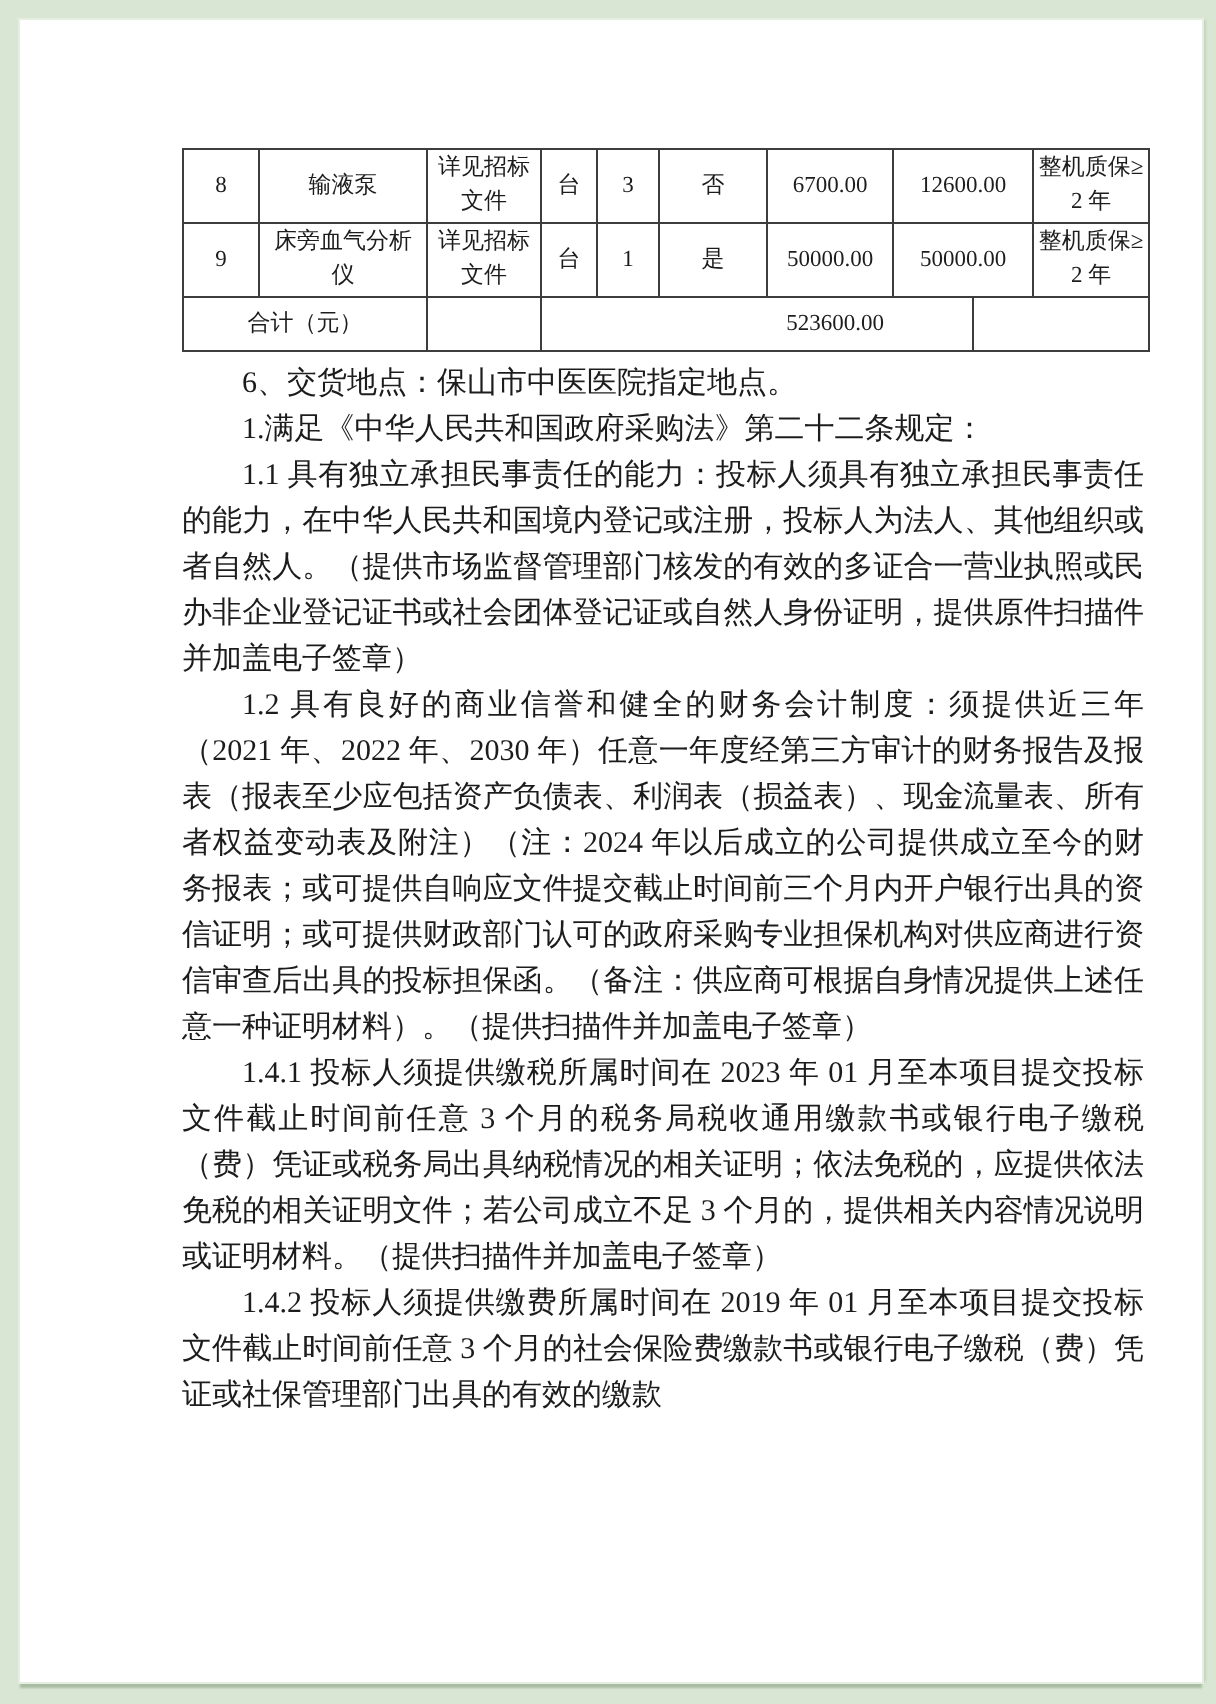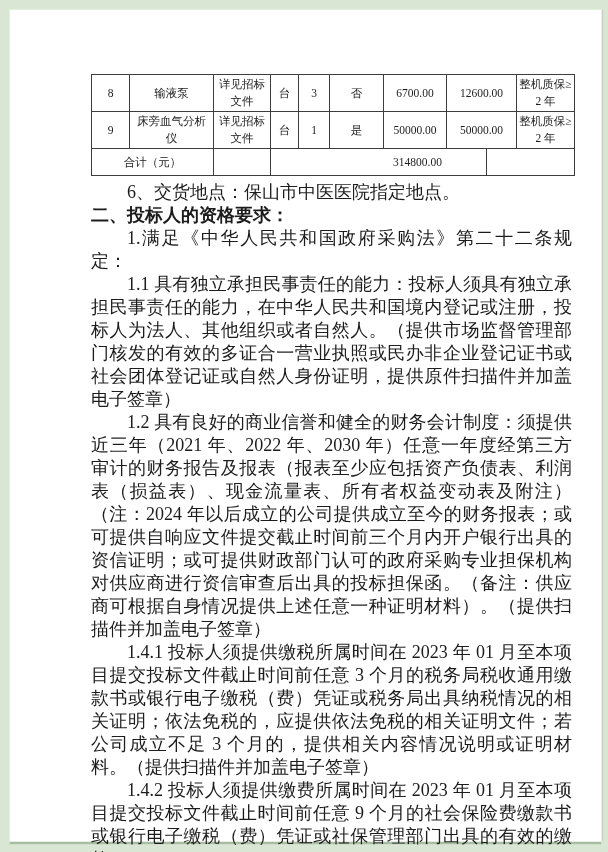--- a/index.html
+++ b/index.html
@@ -33,21 +33,21 @@
     padding: 1px 2px;
     word-break: break-all;
   }
   .items-table tr { height: 37px; }
   .total-table { margin-top: -1px; }
   .total-table tr { height: 27px; }
   .total-amount-cell { padding-left: 80px; }
   
   .textblock { margin-top: 5px; }
   p, h2 {
-    font-size: 18px;
+    font-size: 15px;
     line-height: 23px;
     font-weight: normal;
     text-align: justify;
   }
   .list-item, .body-para { text-indent: 2em; }
   .section-heading { font-weight: bold; text-indent: 0; }
 </style>
 </head>
 <body>
 
@@ -97,31 +97,30 @@
         <colgroup>
           <col style="width:122px">
             <col style="width:57px">
             <col style="width:216px">
             <col style="width:88px">
         </colgroup>
         <tbody>
             <tr>
           <td>合计（元）</td>
           <td></td>
-          <td class="total-amount-cell">314800.00</td>
+          <td class="total-amount-cell">523600.00</td>
           <td></td>
         </tr>
       </tbody>
         </table>
 
       <div class="textblock">
         <p class="list-item">6、交货地点：保山市中医医院指定地点。</p>
-        <h2 class="section-heading">二、投标人的资格要求：</h2>
         <p class="body-para">1.满足《中华人民共和国政府采购法》第二十二条规定：</p>
         <p class="body-para">1.1 具有独立承担民事责任的能力：投标人须具有独立承担民事责任的能力，在中华人民共和国境内登记或注册，投标人为法人、其他组织或者自然人。（提供市场监督管理部门核发的有效的多证合一营业执照或民办非企业登记证书或社会团体登记证或自然人身份证明，提供原件扫描件并加盖电子签章）</p>
         <p class="body-para">1.2 具有良好的商业信誉和健全的财务会计制度：须提供近三年（2021 年、2022 年、2030 年）任意一年度经第三方审计的财务报告及报表（报表至少应包括资产负债表、利润表（损益表）、现金流量表、所有者权益变动表及附注）（注：2024 年以后成立的公司提供成立至今的财务报表；或可提供自响应文件提交截止时间前三个月内开户银行出具的资信证明；或可提供财政部门认可的政府采购专业担保机构对供应商进行资信审查后出具的投标担保函。（备注：供应商可根据自身情况提供上述任意一种证明材料）。（提供扫描件并加盖电子签章）</p>
         <p class="body-para">1.4.1 投标人须提供缴税所属时间在 2023 年 01 月至本项目提交投标文件截止时间前任意 3 个月的税务局税收通用缴款书或银行电子缴税（费）凭证或税务局出具纳税情况的相关证明；依法免税的，应提供依法免税的相关证明文件；若公司成立不足 3 个月的，提供相关内容情况说明或证明材料。（提供扫描件并加盖电子签章）</p>
-        <p class="body-para">1.4.2 投标人须提供缴费所属时间在 2023 年 01 月至本项目提交投标文件截止时间前任意 9 个月的社会保险费缴款书或银行电子缴税（费）凭证或社保管理部门出具的有效的缴款</p>
+        <p class="body-para">1.4.2 投标人须提供缴费所属时间在 2019 年 01 月至本项目提交投标文件截止时间前任意 3 个月的社会保险费缴款书或银行电子缴税（费）凭证或社保管理部门出具的有效的缴款</p>
       </div>
 
     </div>
   </div>
 </div>
 
 </body></html>

